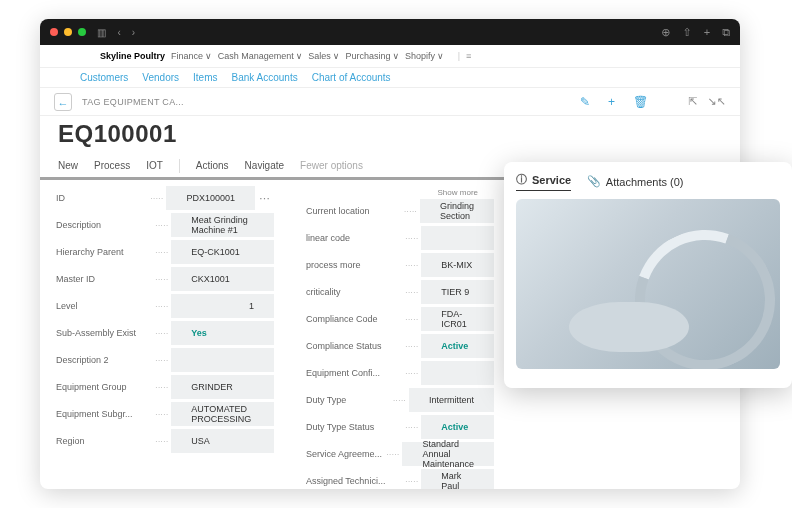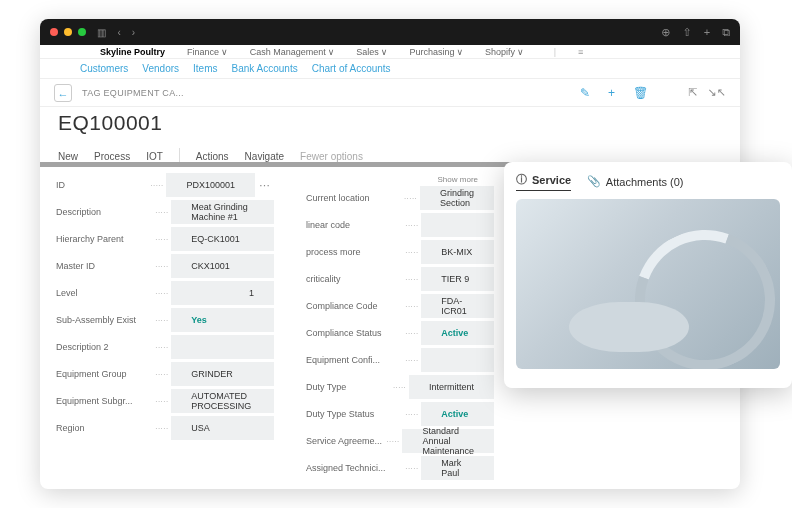--- a/index.html
+++ b/index.html
@@ -5,34 +5,34 @@
 * { box-sizing: border-box; margin: 0; padding: 0; font-family: -apple-system, "Segoe UI", sans-serif; }
 body { background: #fff; width: 792px; height: 508px; overflow: hidden; position: relative; }
 
 .win { position: absolute; left: 40px; top: 19px; width: 700px; height: 470px; background: #fff; border-radius: 8px; box-shadow: 0 4px 24px rgba(0,0,0,.18); overflow: hidden; }
 .titlebar { height: 26px; background: #1a1a1a; display: flex; align-items: center; padding: 0 10px; gap: 6px; }
 .dot { width: 8px; height: 8px; border-radius: 50%; }
 .red{background:#ff5f56}.yellow{background:#ffbd2e}.green{background:#27c93f}
 .tb-ico{color:#888;font-size:10px;margin-left:5px}
 .tb-right{margin-left:auto;display:flex;gap:12px;color:#888;font-size:11px}
 
-.menubar{height:14px;border-bottom:1px solid #eee;display:flex;align-items:center;padding:0 60px;gap:22px;font-size:9px;color:#666}
+.menubar{height:23px;border-bottom:1px solid #eee;display:flex;align-items:center;padding:0 60px;gap:6px;font-size:9px;color:#666}
 .menubar .brand{font-weight:700;color:#000}
 .menubar .mi{display:flex;align-items:center;gap:2px}
 .submenu{height:20px;display:flex;align-items:center;padding:0 40px;gap:14px;font-size:10px;color:#3da5d9;border-bottom:1px solid #eee}
 .submenu span{color:#3da5d9}
 
 .pagebar{height:28px;display:flex;align-items:center;padding:0 14px;gap:10px;border-bottom:1px solid #eee}
 .back{width:18px;height:18px;border:1px solid #ccc;border-radius:3px;display:flex;align-items:center;justify-content:center;color:#3da5d9;font-size:11px}
 .crumb{font-size:9px;color:#888;text-transform:uppercase;letter-spacing:.3px}
 .pagebar .actions{margin-left:auto;display:flex;gap:18px;color:#3da5d9;font-size:12px}
 .pagebar .ra{display:flex;gap:10px;color:#888;font-size:11px;margin-left:30px}
 
-.title{font-size:21px;font-weight:400;color:#333;padding:4px 18px 6px;letter-spacing:.5px}
-.tabs{height:26px;border-bottom:5px solid #a3a3a3;display:flex;align-items:flex-end;padding:0 18px;gap:16px;font-size:10px;color:#555}
+.title{font-size:24px;font-weight:700;color:#333;padding:4px 18px 6px;letter-spacing:.5px}
+.tabs{height:26px;border-bottom:3px solid #a3a3a3;display:flex;align-items:center;padding:0 18px;gap:16px;font-size:10px;color:#555}
 .tabs .sep{width:1px;height:14px;background:#ddd}
 .tabs .muted{color:#aaa}
 
 .body{display:flex;height:calc(100% - 26px - 26px - 20px - 28px - 38px - 26px);}
 .col1,.col2{padding:6px 16px}
 .col1{width:250px}
 .col2{width:220px;position:relative}
 .scrollbar{position:absolute;right:0;top:8px;width:5px;height:120px;background:#bbb;border-radius:3px}
 .field{display:flex;align-items:center;margin-bottom:3px}
 .flabel{width:96px;font-size:9px;color:#666;overflow:hidden;white-space:nowrap;text-overflow:ellipsis}

